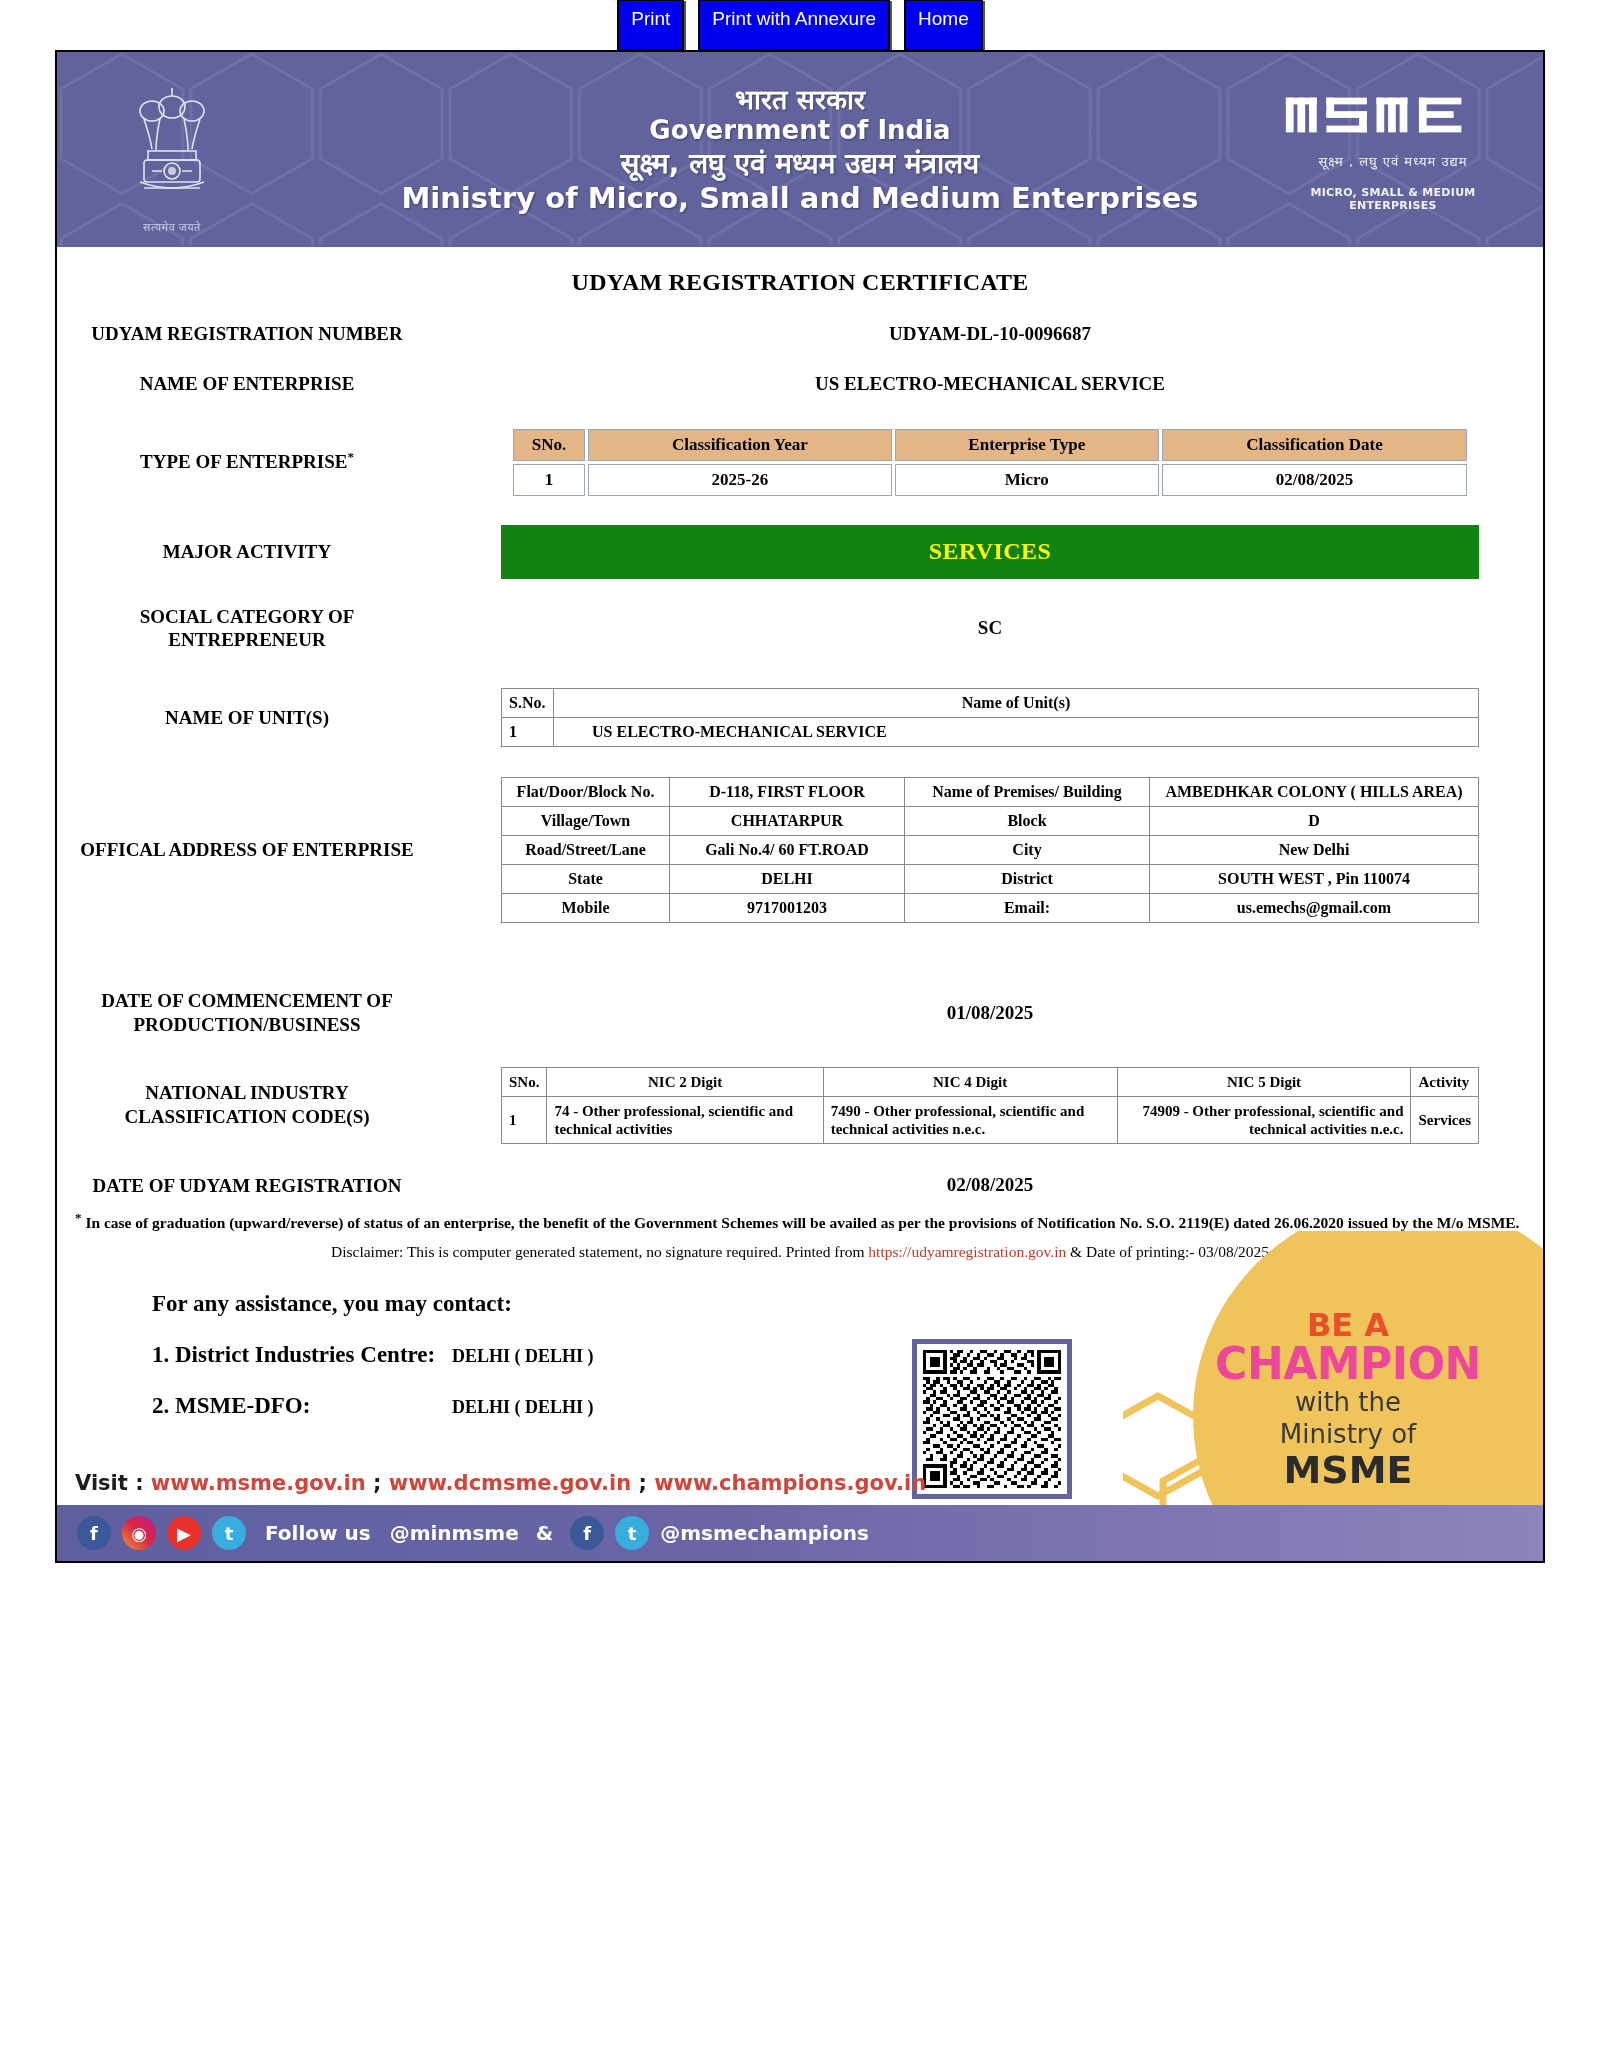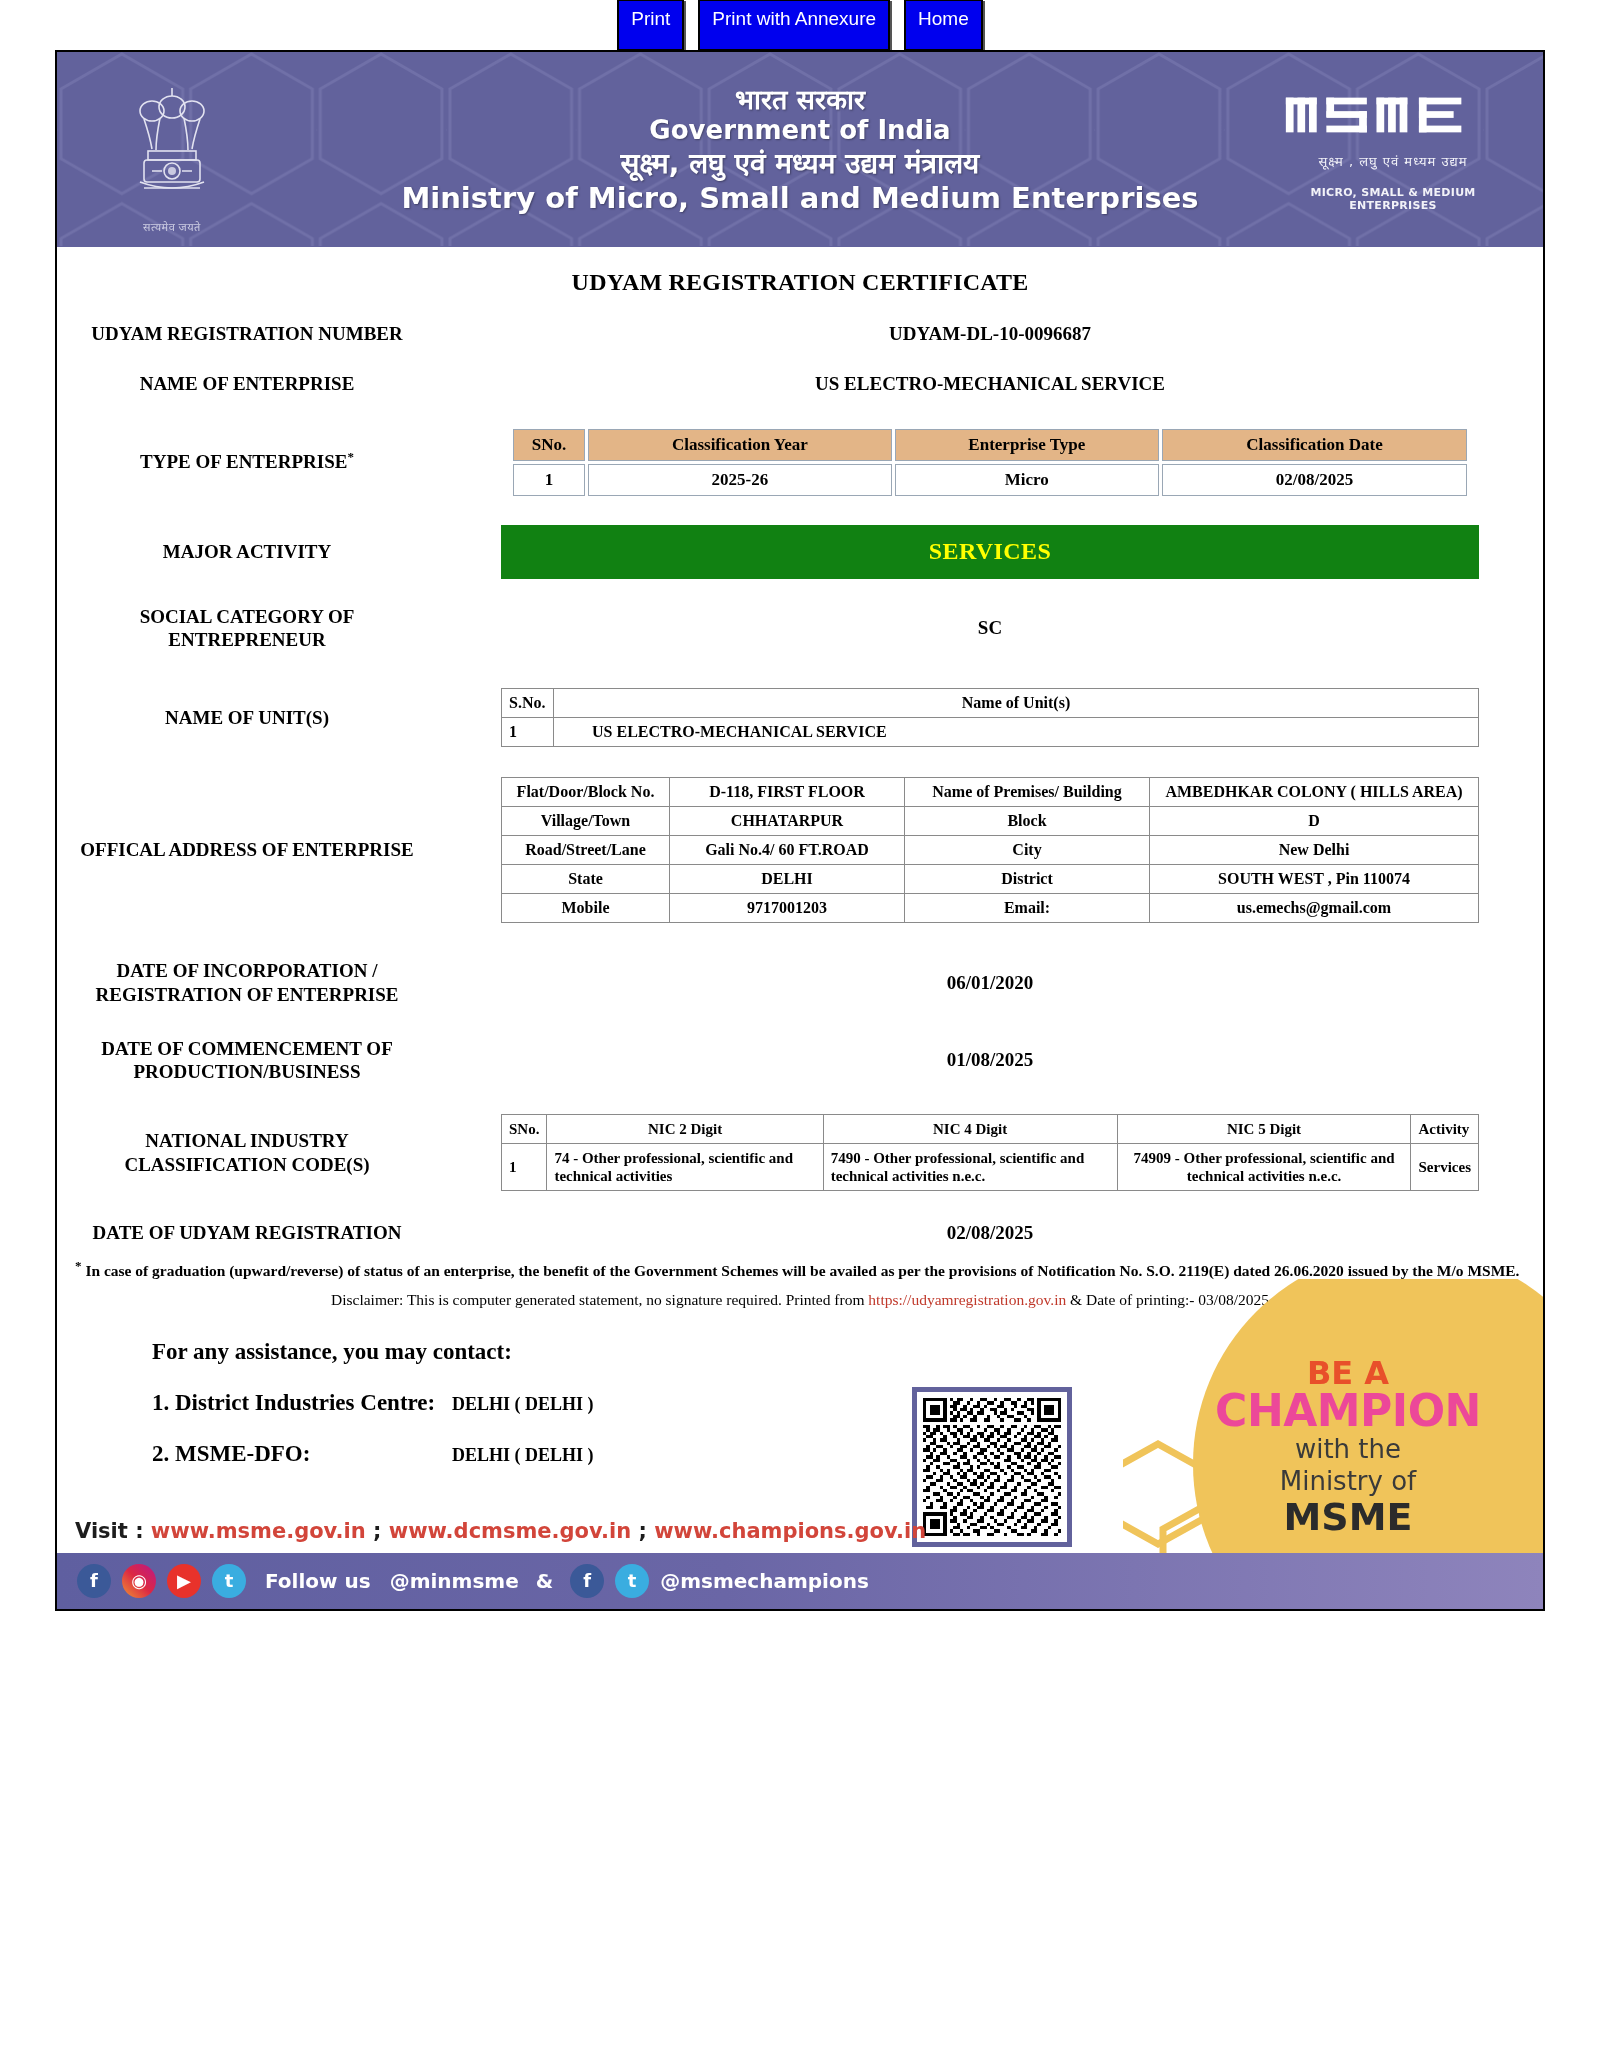--- a/index.html
+++ b/index.html
@@ -447,24 +447,20 @@
             <td class="k2">Email:</td>
             <td>us.emechs@gmail.com</td>
           </tr>
         </tbody>
       </table>
     </div>
   </div>
 
   <div class="gap-36"></div>
 
-  <div class="row">
-    <div class="lbl">DATE OF INCORPORATION / REGISTRATION OF ENTERPRISE</div>
-    <div class="val">06/01/2020</div>
-  </div>
 
   <div class="gap-30"></div>
 
   <div class="row">
     <div class="lbl">DATE OF COMMENCEMENT OF PRODUCTION/BUSINESS</div>
     <div class="val">01/08/2025</div>
   </div>
 
   <div class="gap-30"></div>
 
@@ -479,21 +475,21 @@
             <th>NIC 4 Digit</th>
             <th>NIC 5 Digit</th>
             <th class="c-act">Activity</th>
           </tr>
         </thead>
         <tbody>
           <tr>
             <td class="c-sno">1</td>
             <td style="text-align:left;width:300px">74 - Other professional, scientific and technical activities</td>
             <td style="text-align:left;width:320px">7490 - Other professional, scientific and technical activities n.e.c.</td>
-            <td style="text-align:center;width:320px">74909 - Other professional, scientific and technical activities n.e.c.</td>
+            <td style="text-align:right;width:320px">74909 - Other professional, scientific and technical activities n.e.c.</td>
             <td class="c-act">Services</td>
           </tr>
         </tbody>
       </table>
     </div>
   </div>
 
   <div class="gap-30"></div>
 
   <div class="row">

